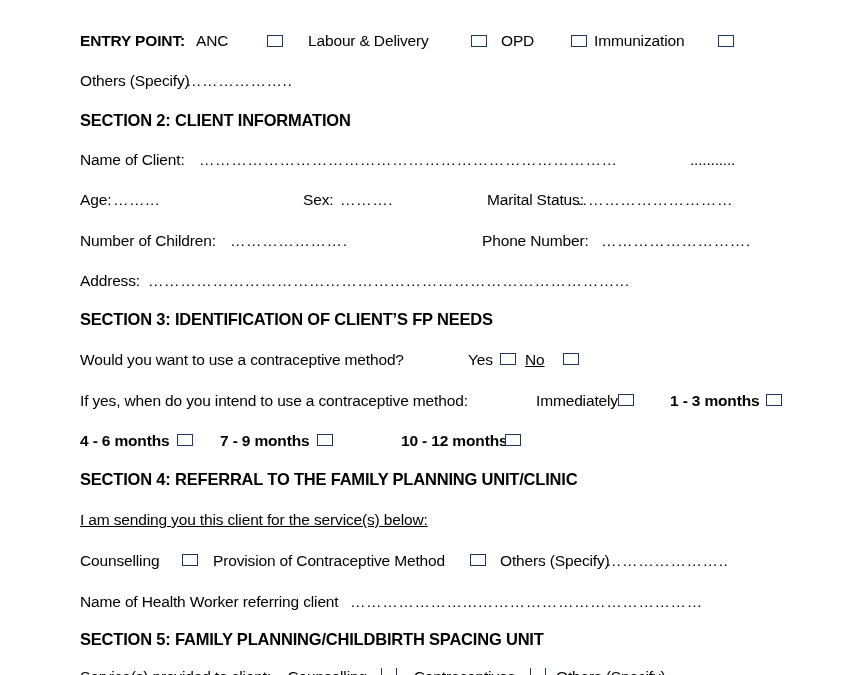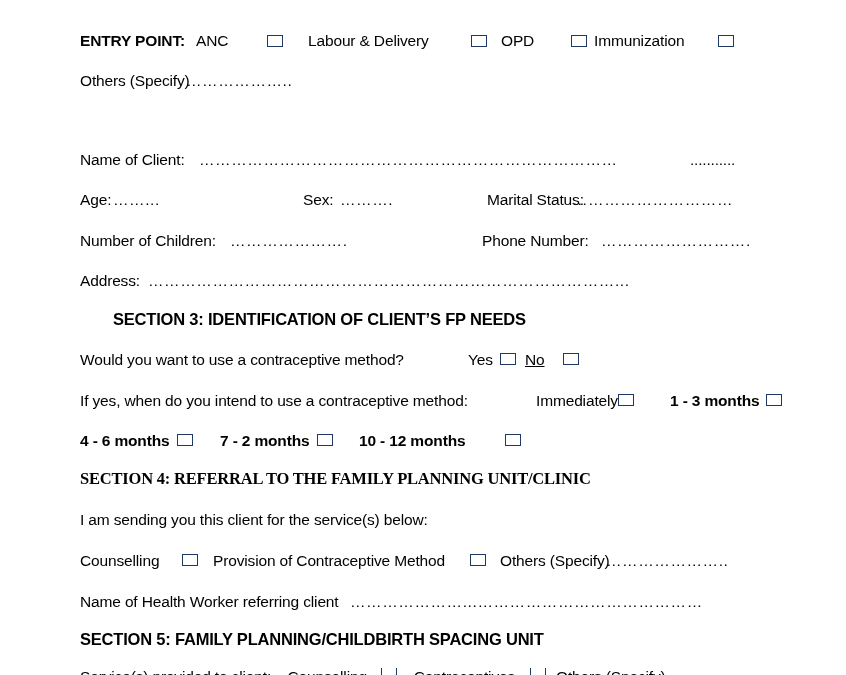--- a/index.html
+++ b/index.html
@@ -87,20 +87,21 @@
 
   <span class="cbox" style="left:571px; top:35px;"></span>
 
   <span class="run" style="left:594px; top:32px;">Immunization</span>
 
   <span class="cbox" style="left:718px; top:35px;"></span>
 
   <span class="run" style="left:80px; top:72px;">Others (Specify)</span>
   <span class="run dots" style="left:186px; top:72px;">………………..</span>
 
+  <span class="run head" style="left:80px; top:111px;">SECTION 2: CLIENT INFORMATION</span>
 
   <span class="run" style="left:80px; top:151px;">Name of Client:</span>
   <span class="run dots" style="left:199px; top:151px;">……………………………………………………………………</span>
   <span class="run dots-tight" style="left:690px; top:151px;">...........</span>
 
   <span class="run" style="left:80px; top:191px;">Age:</span>
   <span class="run dots" style="left:113px; top:191px;">……...</span>
 
   <span class="run" style="left:303px; top:191px;">Sex:</span>
   <span class="run dots" style="left:340px; top:191px;">……….</span>
@@ -110,50 +111,50 @@
 
   <span class="run" style="left:80px; top:232px;">Number of Children:</span>
   <span class="run dots" style="left:230px; top:232px;">………………….</span>
 
   <span class="run" style="left:482px; top:232px;">Phone Number:</span>
   <span class="run dots" style="left:601px; top:232px;">……………………….</span>
 
   <span class="run" style="left:80px; top:272px;">Address:</span>
   <span class="run dots" style="left:148px; top:272px;">……………………………………………………………………………...</span>
 
-  <span class="run head" style="left:80px; top:310px;margin-left:33px;">SECTION 3: IDENTIFICATION OF CLIENT’S FP NEEDS</span>
+  <span class="run head" style="left:80px; top:310px;">SECTION 3: IDENTIFICATION OF CLIENT’S FP NEEDS</span>
 
   <span class="run" style="left:80px; top:351px;">Would you want to use a contraceptive method?</span>
 
   <span class="run" style="left:468px; top:351px;">Yes</span>
   <span class="cbox" style="left:500px; top:353px;"></span>
 
   <span class="run" style="left:525px; top:351px;text-decoration:underline;">No</span>
   <span class="cbox" style="left:563px; top:353px;"></span>
 
   <span class="run" style="left:80px; top:392px;">If yes, when do you intend to use a contraceptive method:</span>
 
   <span class="run" style="left:536px; top:392px;">Immediately</span>
   <span class="cbox" style="left:618px; top:394px;"></span>
 
   <span class="run bold" style="left:670px; top:392px;">1 - 3 months</span>
   <span class="cbox" style="left:766px; top:394px;"></span>
 
   <span class="run bold" style="left:80px; top:432px;">4 - 6 months</span>
   <span class="cbox" style="left:177px; top:434px;"></span>
 
-  <span class="run bold" style="left:220px; top:432px;">7 - 2 months</span>
+  <span class="run bold" style="left:220px; top:432px;">7 - 9 months</span>
   <span class="cbox" style="left:317px; top:434px;"></span>
 
-  <span class="run bold" style="left:359px; top:432px;">10 - 12 months</span>
+  <span class="run bold" style="left:401px; top:432px;">10 - 12 months</span>
   <span class="cbox" style="left:505px; top:434px;"></span>
 
-  <span class="run head" style="left:80px; top:470px;font-family:Liberation Serif, serif;">SECTION 4: REFERRAL TO THE FAMILY PLANNING UNIT/CLINIC</span>
+  <span class="run head" style="left:80px; top:470px;">SECTION 4: REFERRAL TO THE FAMILY PLANNING UNIT/CLINIC</span>
 
-  <span class="run" style="left:80px; top:511px;">I am sending you this client for the service(s) below:</span>
+  <span class="run" style="left:80px; top:511px;text-decoration:underline;">I am sending you this client for the service(s) below:</span>
 
   <span class="run" style="left:80px; top:552px;">Counselling</span>
   <span class="cbox" style="left:182px; top:554px;"></span>
 
   <span class="run" style="left:213px; top:552px;">Provision of Contraceptive Method</span>
   <span class="cbox" style="left:470px; top:554px;"></span>
 
   <span class="run" style="left:500px; top:552px;">Others (Specify)</span>
   <span class="run dots" style="left:606px; top:552px;">…………………..</span>
 

